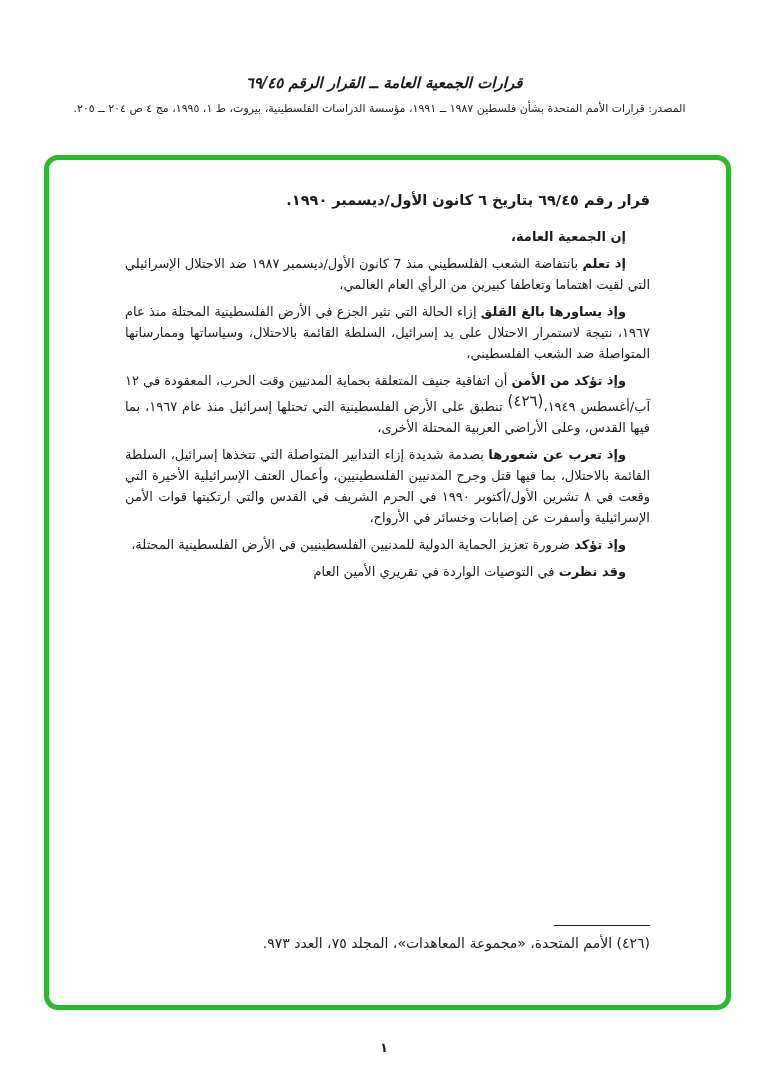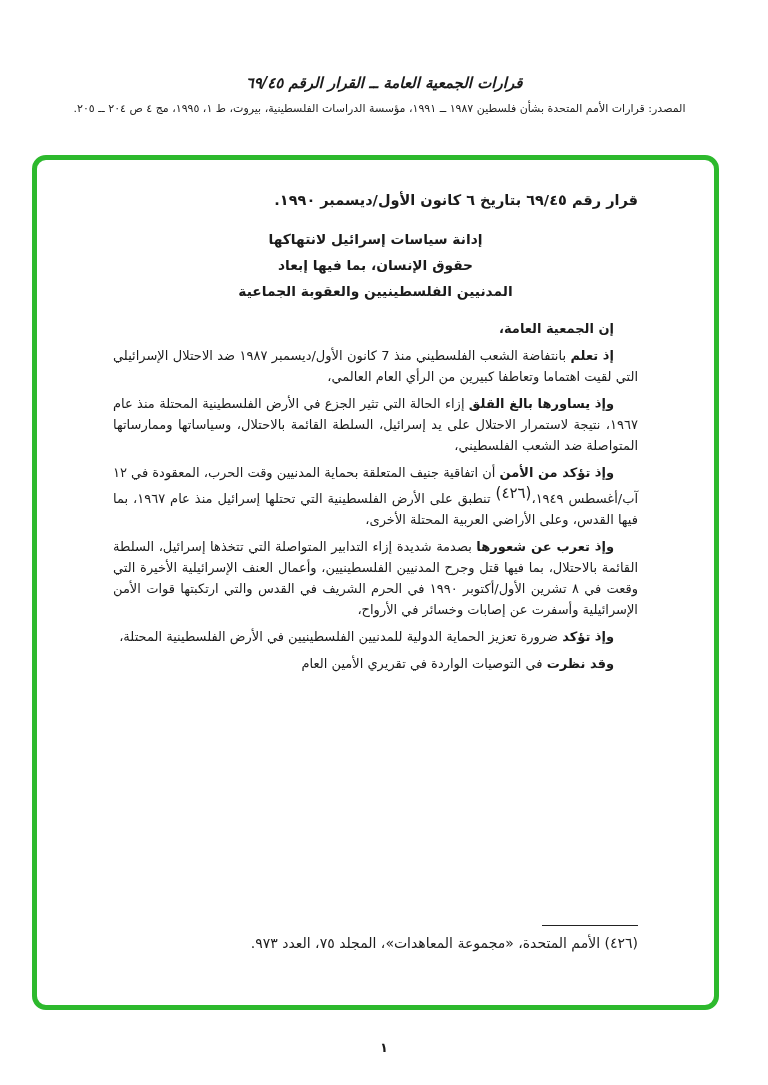--- a/index.html
+++ b/index.html
@@ -15,21 +15,21 @@
     position:absolute; top:74px; left:0; right:0;
     direction:rtl; text-align:center;
     font-weight:bold; font-size:15px;font-style:italic;
   }
   .hdr-source {
     position:absolute; top:102px; left:40px; right:49px;
     direction:rtl; text-align:center;
     font-size:11px; color:#222;
   }
   .green-frame {
-    position:absolute; left:32px; top:155px;
+    position:absolute; left:44px; top:155px;
     width:687px; height:855px;
     border:5px solid #2db92d;
     border-radius:14px;
     background:#ffffff;
   }
   .doc {
     position:absolute; inset:0;
     padding:32px 76px 0 76px;
     direction:rtl;
   }
@@ -74,25 +74,20 @@
 <body>
 
 <div class="hdr-title">قرارات الجمعية العامة ــ القرار الرقم ٦٩/٤٥</div>
 <div class="hdr-source">المصدر: قرارات الأمم المتحدة بشأن فلسطين ١٩٨٧ ــ ١٩٩١، مؤسسة الدراسات الفلسطينية، بيروت، ط ١، ١٩٩٥، مج ٤ ص ٢٠٤ ــ ٢٠٥.</div>
 
 <div class="green-frame">
   <div class="doc">
 
     <div class="doc-title">قرار رقم ٦٩/٤٥ بتاريخ ٦ كانون الأول/ديسمبر ١٩٩٠.</div>
 
-    <div class="doc-heading">
-      <div>إدانة سياسات إسرائيل لانتهاكها</div>
-      <div>حقوق الإنسان، بما فيها إبعاد</div>
-      <div>المدنيين الفلسطينيين والعقوبة الجماعية</div>
-    </div>
 
     <div>
       <p class="para all-bold"><span class="lead">إن الجمعية العامة،</span><span></span></p>
 
       <p class="para"><span class="lead">إذ تعلم</span><span> بانتفاضة الشعب الفلسطيني منذ 7 كانون الأول/ديسمبر ١٩٨٧ ضد الاحتلال الإسرائيلي التي لقيت اهتماما وتعاطفا كبيرين من الرأي العام العالمي،</span></p>
 
       <p class="para"><span class="lead">وإذ يساورها بالغ القلق</span><span> إزاء الحالة التي تثير الجزع في الأرض الفلسطينية المحتلة منذ عام ١٩٦٧، نتيجة لاستمرار الاحتلال على يد إسرائيل، السلطة القائمة بالاحتلال، وسياساتها وممارساتها المتواصلة ضد الشعب الفلسطيني،</span></p>
 
       <p class="para"><span class="lead">وإذ تؤكد من الأمن</span><span> أن اتفاقية جنيف المتعلقة بحماية المدنيين وقت الحرب، المعقودة في ١٢ آب/أغسطس ١٩٤٩،</span><span class="sup">(٤٢٦)</span><span> تنطبق على الأرض الفلسطينية التي تحتلها إسرائيل منذ عام ١٩٦٧، بما فيها القدس، وعلى الأراضي العربية المحتلة الأخرى،</span></p>
 

